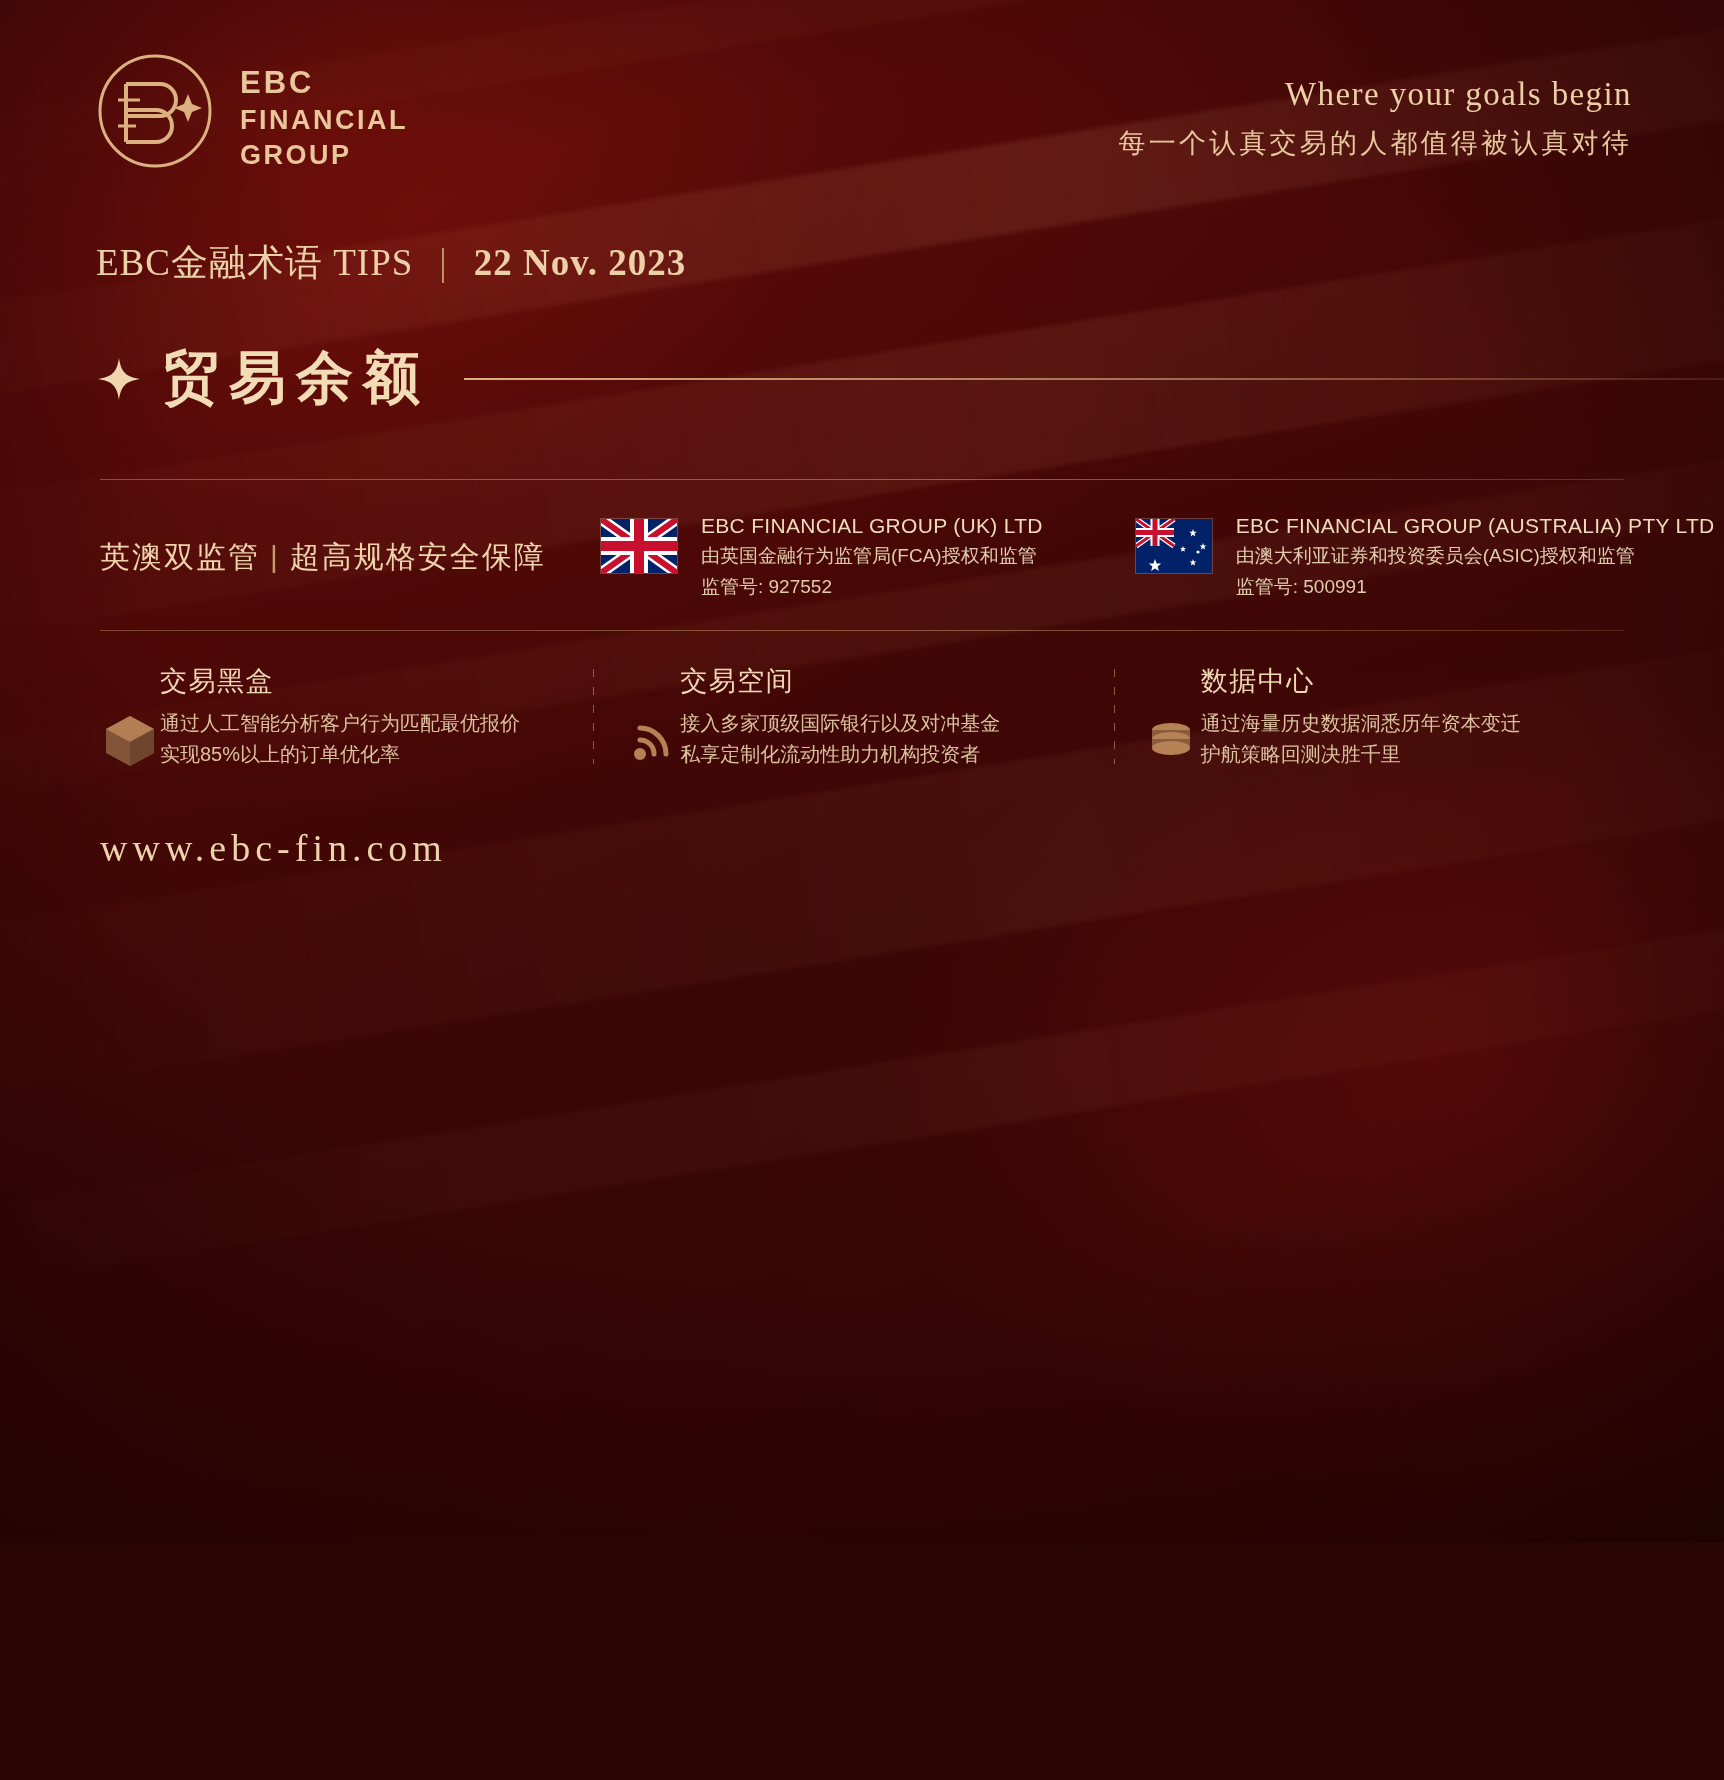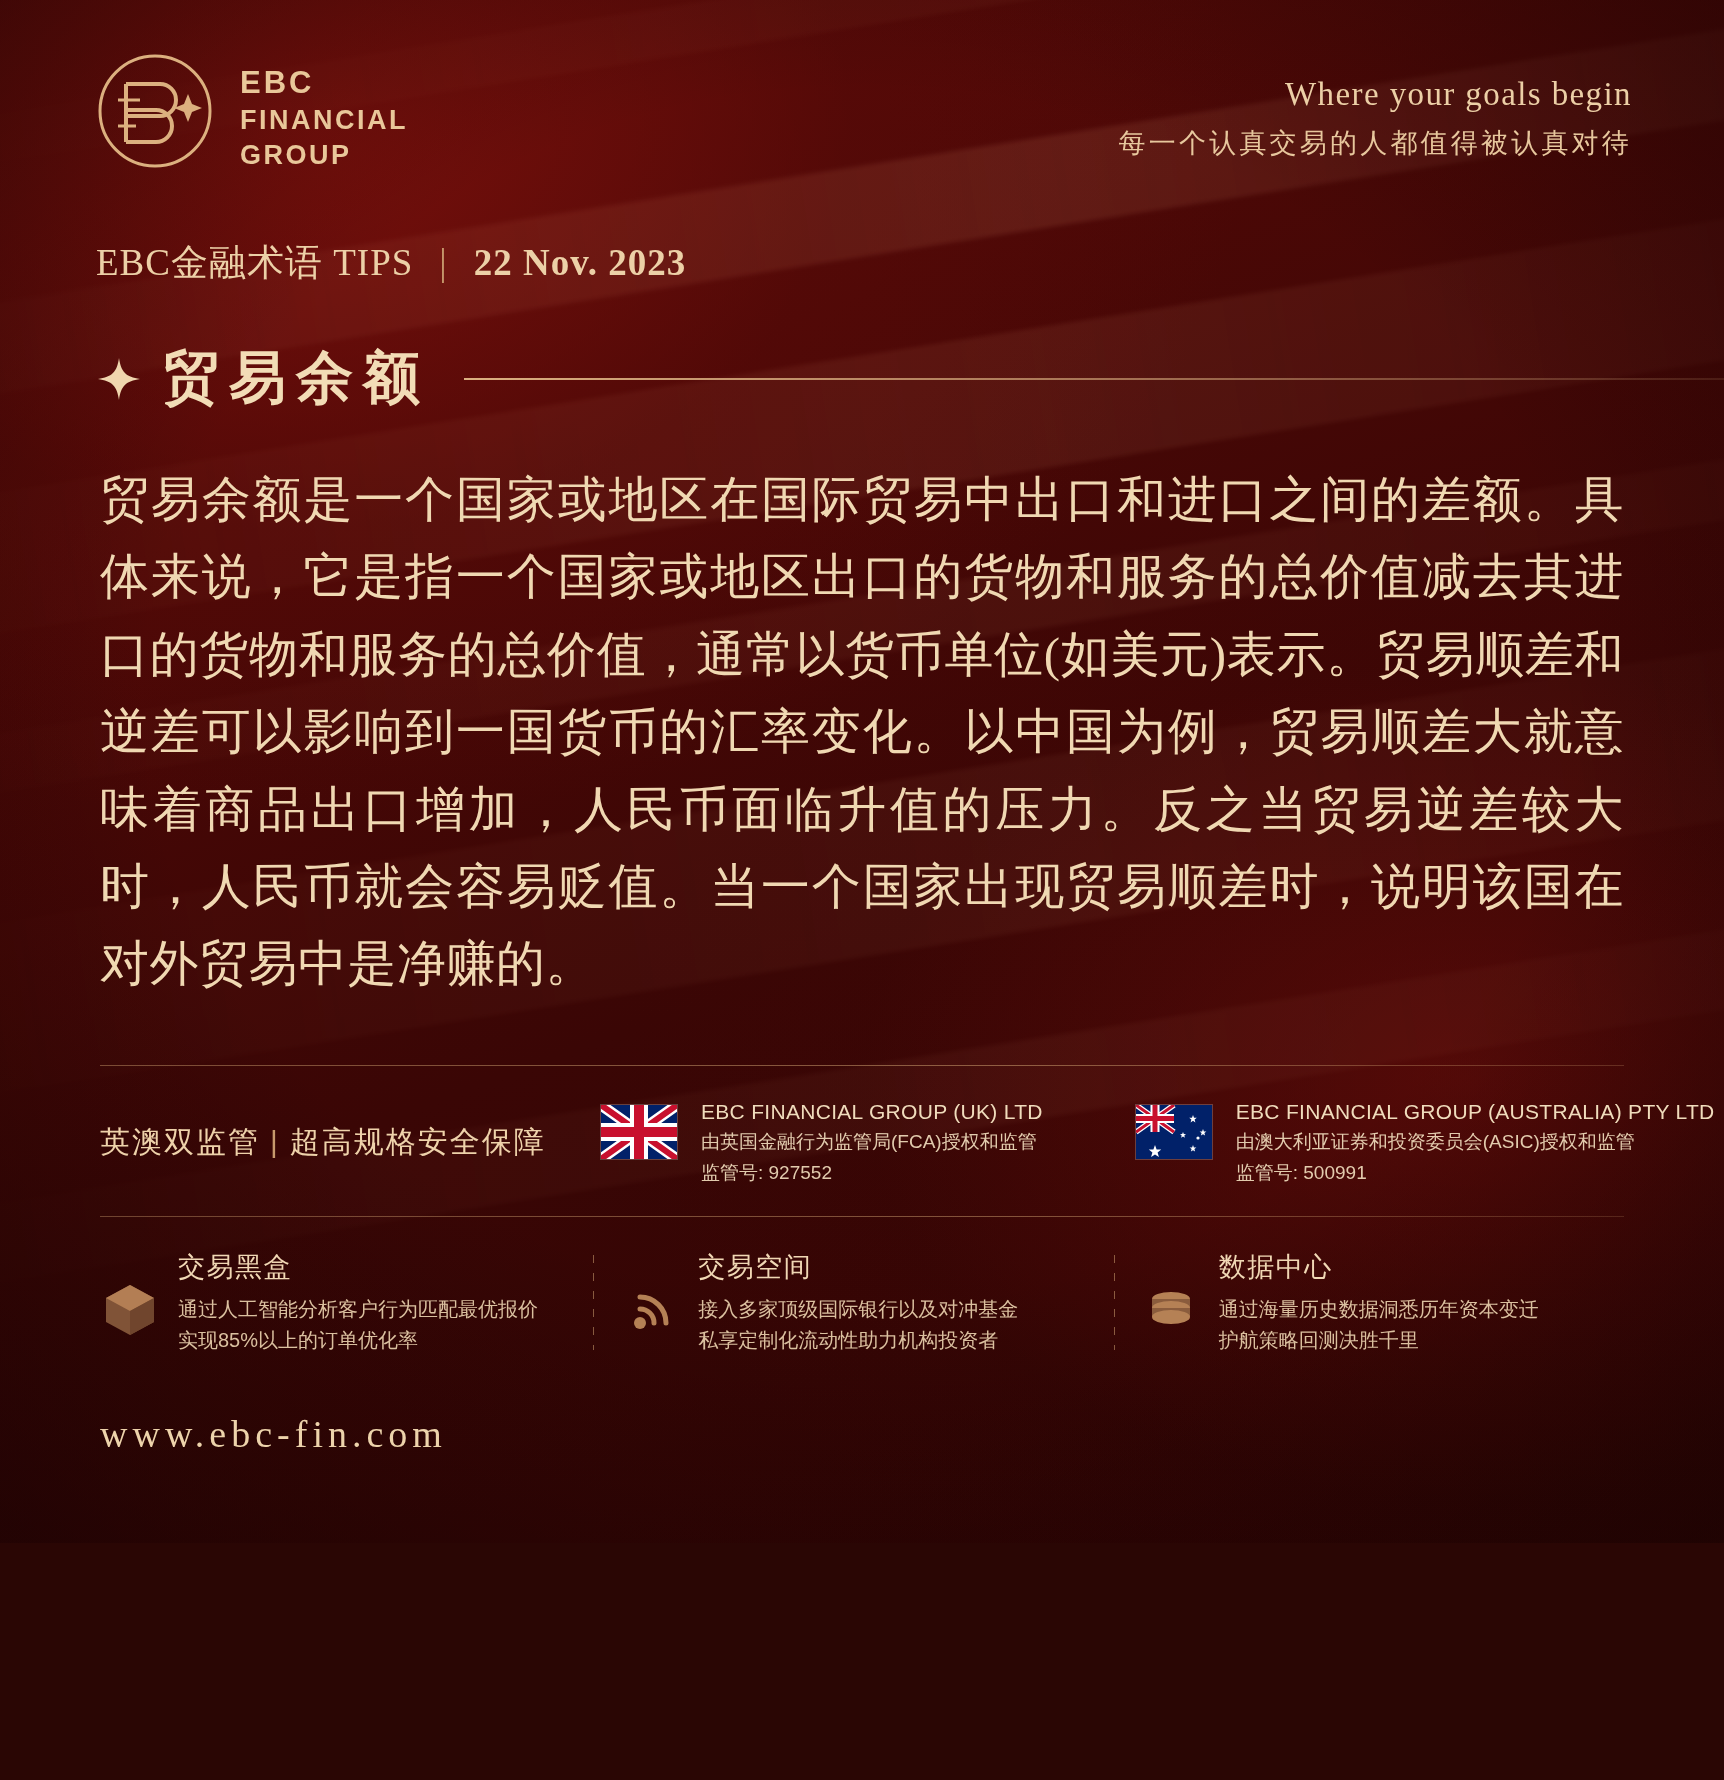--- a/index.html
+++ b/index.html
@@ -171,23 +171,22 @@
     margin: 30px 100px 0 100px;
     background: linear-gradient(90deg, rgba(205,160,112,0.40), rgba(205,160,112,0.50) 60%, rgba(205,160,112,0.20));
   }
   .features {
     display: flex;
     margin: 32px 100px 0 100px;
     align-items: flex-start;
   }
   .feature {
     display: flex;
-    gap: 18px;
     flex: 1;
-    align-items: center;
+    align-items: flex-end;
   }
   .feat-ico { width: 60px; height: 60px; flex: none; margin-top: 14px; }
   .feat-txt { color: #e9d0ad; font-family: "Liberation Sans", sans-serif; }
   .feat-txt .ft { font-size: 27px; letter-spacing: 1.5px; margin-bottom: 9px; color: #f0d7b4; }
   .feat-txt .fd { font-size: 20px; line-height: 1.55; opacity: .92; }
   .feat-sep {
     width: 1px;
     align-self: stretch;
     margin: 6px 26px 6px 10px;
     background-image: linear-gradient(to bottom, rgba(205,160,112,0.55) 0 8px, rgba(0,0,0,0) 8px 18px);
@@ -256,21 +255,20 @@
     <div class="title-row">
       <span class="spark">
         <svg viewBox="0 0 46 46" width="46" height="46">
           <path d="M23 2 C25 16 30 21 44 23 C30 25 25 30 23 44 C21 30 16 25 2 23 C16 21 21 16 23 2 Z" fill="#f0d6ae"></path>
         </svg>
       </span>
       <span class="title-text">贸易余额</span>
       <span class="title-rule"></span>
     </div>
 
-    <div class="body-text">贸易余额是一个国家或地区在国际贸易中出口和进口之间的差额。具体来说，它是指一个国家或地区出口的货物和服务的总价值减去其进口的货物和服务的总价值，通常以货币单位(如美元)表示。贸易顺差和逆差可以影响到一国货币的汇率变化。以中国为例，贸易顺差大就意味着商品出口增加，人民币面临升值的压力。反之当贸易逆差较大时，人民币就会容易贬值。当一个国家出现贸易顺差时，说明该国在对外贸易中是净赚的。</div>
 
     <div class="divider"></div>
     <div class="reg-row">
       <div class="reg-head">
         <span>英澳双监管</span><span class="bar">|</span><span>超高规格安全保障</span>
       </div>
 
       <div class="reg-item">
         <span class="flag">
           <svg viewBox="0 0 76 54" width="76" height="54">

